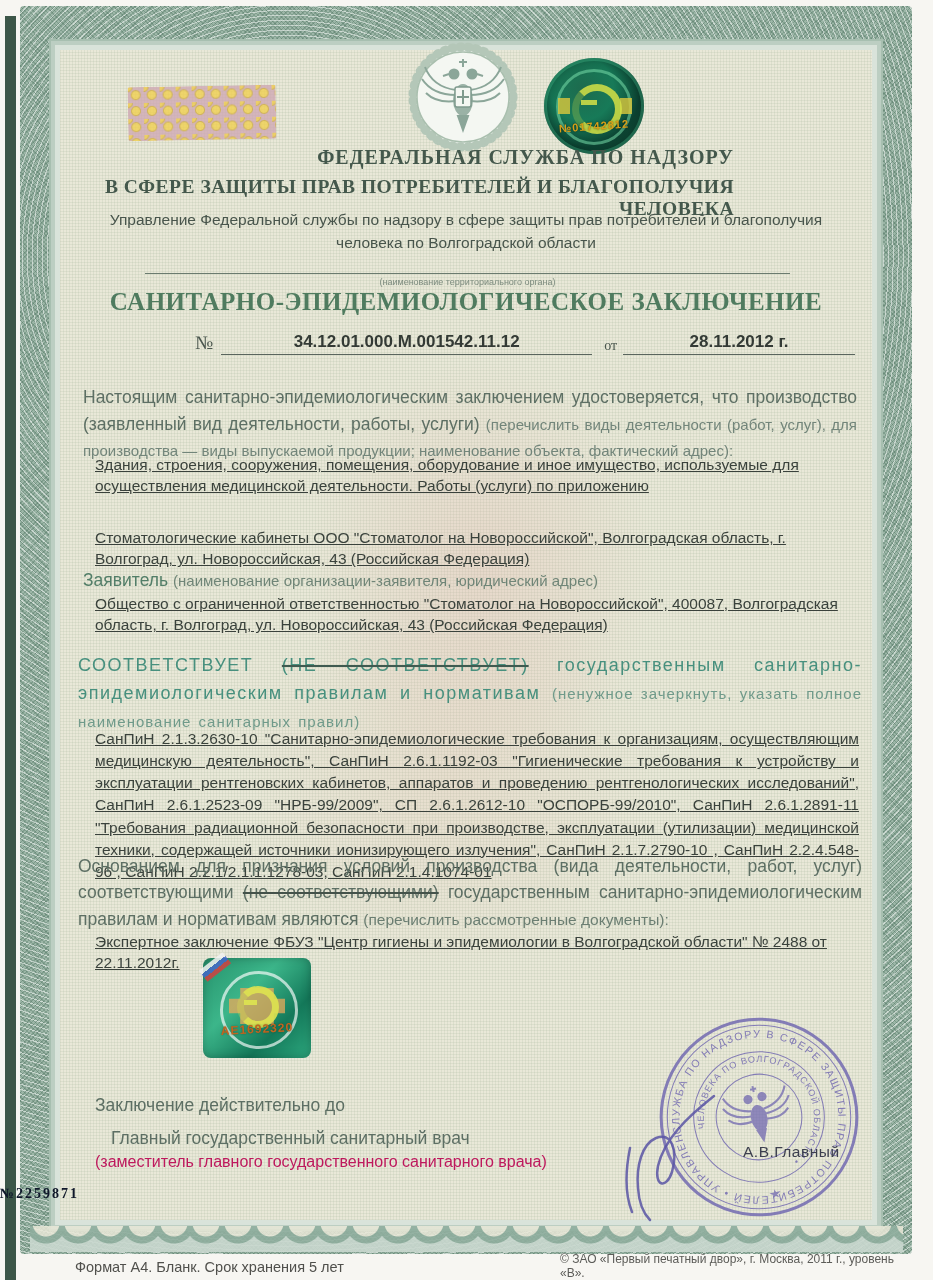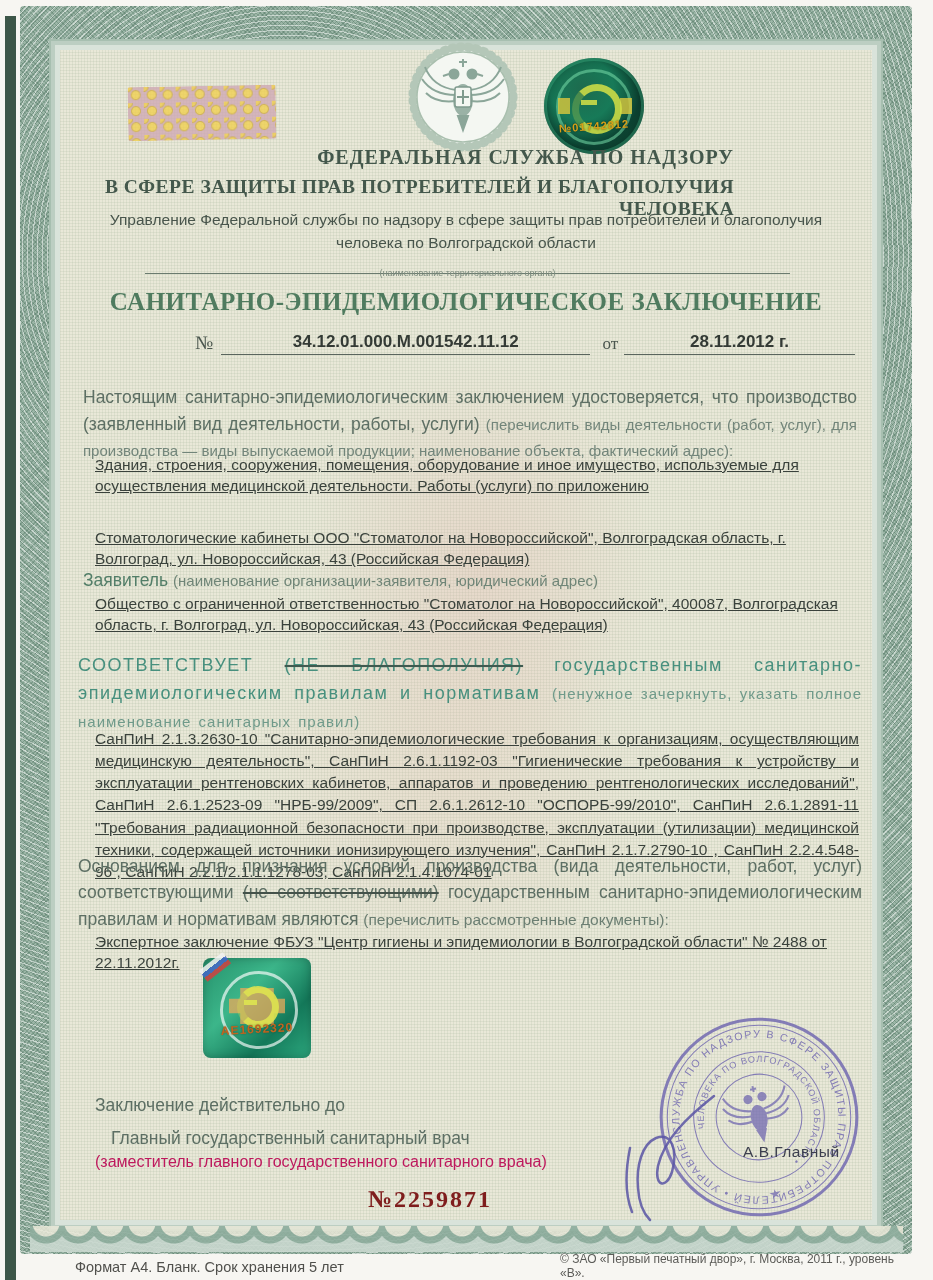--- a/index.html
+++ b/index.html
@@ -49,28 +49,28 @@
     text-shadow:0 0 2px rgba(0,0,0,.6);}
 
   
   .hdr{position:absolute;left:60px;width:654px;text-align:right;color:#44584c;
        font-family:"Liberation Serif",serif;font-weight:bold;margin-left:20px;}
   .hdr1{top:146px;font-size:20px;letter-spacing:1px;}
   .hdr2{top:176px;font-size:19.5px;letter-spacing:.5px;}
   .org{position:absolute;left:70px;top:208px;width:792px;text-align:center;
        font-size:15.5px;line-height:1.5;color:#48554c;}
   .rule{position:absolute;left:145px;top:273px;width:645px;border-bottom:1px solid #6b7b6f;}
-  .rule-cap{position:absolute;left:145px;top:268px;width:645px;text-align:center;font-size:9px;color:#7c8b7e;}
+  .rule-cap{position:absolute;left:145px;top:277px;width:645px;text-align:center;font-size:9px;color:#7c8b7e;}
   .title{position:absolute;left:40px;top:288px;width:852px;text-align:center;
        font-family:"Liberation Serif",serif;font-weight:bold;font-size:25px;color:#4f7b5f;letter-spacing:.5px;}
 
   
   .num-row{position:absolute;left:195px;top:332px;width:660px;display:flex;align-items:flex-end;}
   .num-row .lbl{font-family:"Liberation Serif",serif;font-size:19px;color:#4a564e;padding:0 8px 1px 0;}
-  .num-row .lbl.ot{padding:0 6px 1px 12px;font-size:17px;text-align:center;}
+  .num-row .lbl.ot{padding:0 6px 1px 12px;font-size:14px;text-align:center;}
   .num-row .fill{border-bottom:1.5px solid #5a655e;text-align:center;color:#333a35;
       font-size:17px;font-weight:bold;padding-bottom:2px;}
   .fill.f1{flex:1.6;} .fill.f2{flex:1;}
 
   
   .tpl{color:#5d6f64;}
   .para{position:absolute;text-align:justify;}
   .statement{left:83px;top:384px;width:774px;font-size:17.5px;line-height:1.52;}
   .statement .note{font-size:15px;color:#72857a;}
   .val{position:absolute;color:#3a423c;font-size:15.5px;line-height:1.38;text-align:left;text-decoration:underline;}
@@ -105,22 +105,22 @@
   .holo-sq .num{position:absolute;left:0;right:0;top:64px;text-align:center;font-size:12px;font-weight:bold;
     color:#c2641f;letter-spacing:1px;transform:rotate(-3deg);text-shadow:0 0 2px rgba(40,20,0,.4);}
 
   
   .valid-until{position:absolute;left:95px;top:1095px;font-size:17.5px;color:#5d6f64;}
   .chief1{position:absolute;left:95px;top:1128px;font-size:17.5px;color:#5d6f64;margin-left:16px;}
   .chief2{position:absolute;left:95px;top:1153px;font-size:16px;color:#be185d;}
   .stamp{position:absolute;left:652px;top:1010px;width:214px;height:214px;opacity:.82;transform:rotate(-12deg);}
   .signer{position:absolute;left:743px;top:1143px;font-size:15.5px;color:#3c3f4e;letter-spacing:.5px;z-index:5;}
   .signature{position:absolute;left:616px;top:1088px;width:130px;height:140px;z-index:4;}
-  .serial{position:absolute;left:0;top:1186px;width:860px;text-align:center;z-index:3;
-    font-family:"Liberation Serif",serif;font-size:24px;font-weight:bold;color:#7f1d1d;letter-spacing:2px;}
+  .serial{position:absolute;left:0;top:1186px;width:860px;z-index:3;
+    font-family:"Liberation Serif",serif;font-size:14px;font-weight:bold;color:#0f172a;letter-spacing:2px;}
 
   
   .foot-left{position:absolute;left:75px;top:1259px;font-size:14.5px;color:#50504c;}
   .foot-right{position:absolute;left:560px;top:1252px;width:360px;font-size:12px;color:#5c5c58;}
 
   svg text{font-family:"Liberation Sans",sans-serif;}
 </style>
 </head>
 <body>
 
@@ -188,21 +188,21 @@
   <div class="val fac-val">Стоматологические кабинеты ООО "Стоматолог на Новороссийской", Волгоградская область, г. Волгоград, ул. Новороссийская, 43  (Российская Федерация)</div>
 
   <div class="applicant-line">
     <span>Заявитель</span>
     <span class="note">(наименование организации-заявителя, юридический адрес)</span>
   </div>
   <div class="val app-val">Общество с ограниченной ответственностью "Стоматолог на Новороссийской", 400087, Волгоградская область, г. Волгоград, ул. Новороссийская, 43  (Российская Федерация)</div>
 
   <div class="para conformity">
     <span>СООТВЕТСТВУЕТ</span>
-    <span class="struck">(НЕ  БЛАГОПОЛУЧИЯ)</span>
+    <span class="struck">(НЕ  СООТВЕТСТВУЕТ)</span>
     <span>государственным санитарно-эпидемиологическим правилам и нормативам</span>
     <span class="note">(ненужное зачеркнуть, указать полное наименование санитарных правил)</span>
   </div>
   <div class="val rules-val">СанПиН 2.1.3.2630-10 "Санитарно-эпидемиологические требования к организациям, осуществляющим медицинскую деятельность", СанПиН 2.6.1.1192-03 "Гигиенические требования к устройству и эксплуатации рентгеновских кабинетов, аппаратов и проведению рентгенологических исследований", СанПиН 2.6.1.2523-09 "НРБ-99/2009", СП 2.6.1.2612-10 "ОСПОРБ-99/2010", СанПиН 2.6.1.2891-11 "Требования радиационной безопасности при производстве, эксплуатации (утилизации) медицинской техники, содержащей источники ионизирующего излучения", СанПиН 2.1.7.2790-10 , СанПиН 2.2.4.548-96 , СанПиН 2.2.1/2.1.1.1278-03, СанПиН 2.1.4.1074-01</div>
 
   <div class="para basis tpl">
     <span>Основанием для признания условий производства (вида деятельности, работ, услуг) соответствующими</span>
     <span class="struck">(не соответствующими)</span>
     <span>государственным санитарно-эпидемиологическим правилам и нормативам являются</span>
     <span class="note">(перечислить рассмотренные документы):</span>

